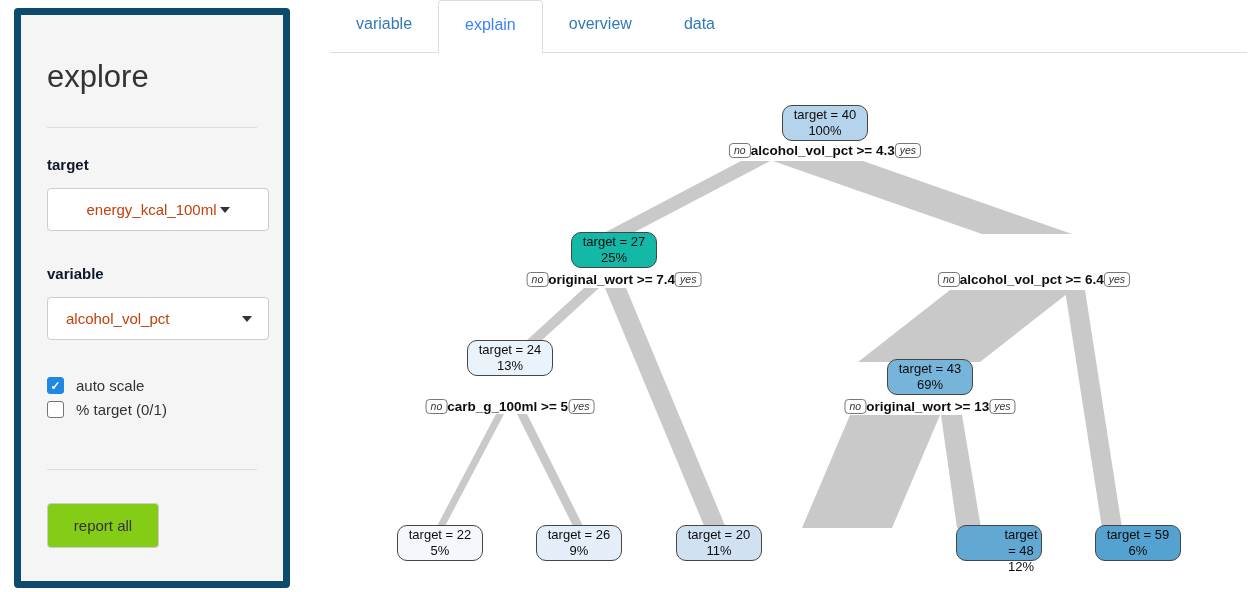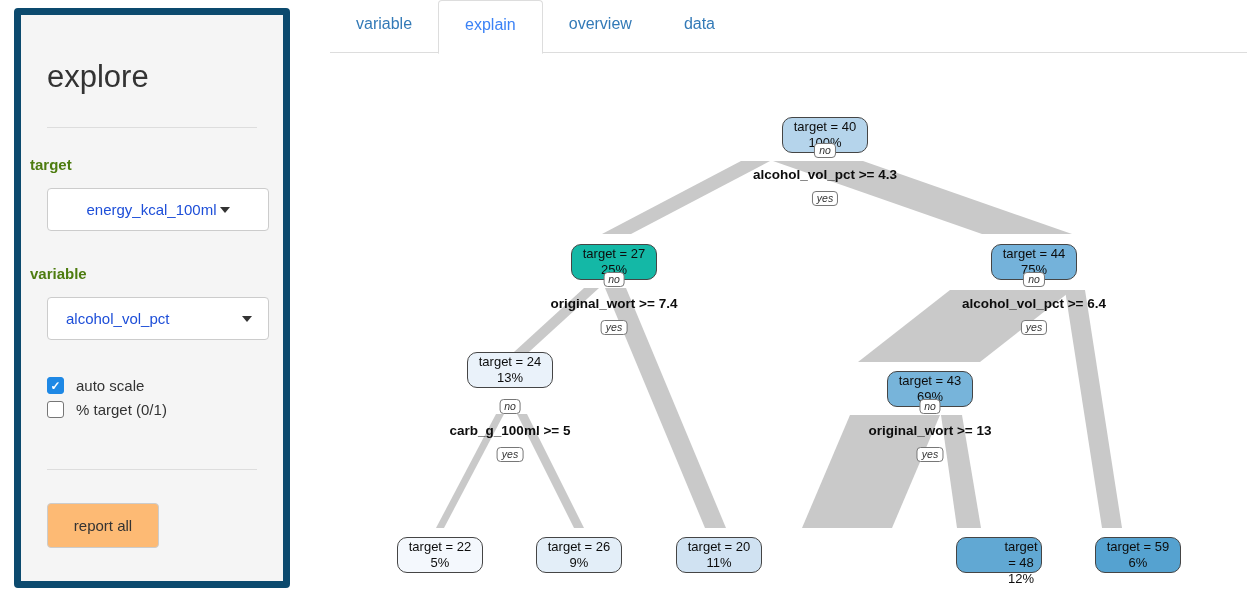--- a/index.html
+++ b/index.html
@@ -15,45 +15,45 @@
     background:#f5f5f5; border:7px solid #0c4a6e; border-radius:4px; z-index:3;
   }
   .sidebar .title {
     position:absolute; left:26px; top:44px; font-size:31px; font-weight:400; color:#333;
   }
   .sidebar hr {
     position:absolute; left:26px; right:26px; border:0; border-top:1px solid #dddddd; margin:0;
   }
   .hr1 { top:112px; } .hr2 { top:454px; }
   .ctl-label {
-    position:absolute; left:9px; font-size:15px; font-weight:bold; color:#4d7c0f;
+    position:absolute; left:26px; font-size:15px; font-weight:bold; color:#0f172a;
   }
   .lbl-target { top:141px; } .lbl-variable { top:250px; }
   .selectbox {
     position:absolute; left:26px; width:222px; height:43px;
     background:#fff; border:1px solid #cccccc; border-radius:4px;
-    display:flex; align-items:center; font-size:15px; color:#1d4ed8; cursor:pointer;
+    display:flex; align-items:center; font-size:15px; color:#c2410c; cursor:pointer;
   }
   .sel-target { top:173px; justify-content:center; gap:3px; }
   .sel-variable { top:282px; justify-content:space-between; padding:0 16px 0 18px; }
   .caret {
     width:0; height:0; border-left:5px solid transparent; border-right:5px solid transparent;
     border-top:6px solid #333;
   }
   .cb-row { position:absolute; left:26px; display:flex; align-items:center; gap:12px; font-size:15px; color:#333; }
   .cb-row1 { top:362px; } .cb-row2 { top:386px; }
   .cb {
     width:17px; height:17px; border-radius:3px; display:flex; align-items:center; justify-content:center;
     font-size:12px; font-weight:bold; color:#fff; cursor:pointer;
   }
   .cb.checked { background:#1e88e5; border:1px solid #1e88e5; }
   .cb.unchecked { background:#fff; border:1.5px solid #767676; }
   .report-btn {
     position:absolute; left:26px; top:488px; width:112px; height:45px;
-    background:#fdba74; border:1px solid #cccccc; border-radius:4px;
+    background:#84cc16; border:1px solid #cccccc; border-radius:4px;
     font-size:15px; color:#333; font-family:"Liberation Sans", sans-serif; cursor:pointer;
   }
 
   
   .tabbar {
     position:absolute; left:330px; top:0; width:917px; height:53px;
     border-bottom:1px solid #dddddd; display:flex; z-index:2;
   }
   .tab {
     padding:15px 26px 0; font-size:16px; color:#337ab7; cursor:pointer; text-decoration:none;
@@ -63,26 +63,25 @@
     color:#3b82f6; background:#fff; border:1px solid #dddddd; border-bottom:1px solid #ffffff;
     border-radius:4px 4px 0 0; margin-bottom:-1px; height:54px;
   }
 
   
   #tree-svg { position:absolute; left:0; top:0; width:1259px; height:592px; z-index:0; }
   #tree-layer { position:absolute; left:0; top:0; width:1259px; height:592px; z-index:1; pointer-events:none; }
   .node {
     position:absolute; width:86px; height:36px; transform:translateX(-50%);
     border:1.4px solid #454545; border-radius:10px; text-align:center;
-    font-size:13px; line-height:16px; color:#0d0d0d; padding-top:1px; pointer-events:auto;margin-top:12px;
+    font-size:13px; line-height:16px; color:#0d0d0d; padding-top:1px; pointer-events:auto;
   }
   .split {
-    position:absolute; transform:translateX(-50%); display:flex; align-items:center; gap:9px;
+    position:absolute; transform:translateX(-50%); display:flex; align-items:center; 
     white-space:nowrap;
-    flex-direction:column;
   }
   .split .cond { font-weight:bold; font-size:13.5px; color:#0d0d0d; }
   .chip {
     font-style:italic; font-size:10.5px; color:#333; background:#fff;
     border:1px solid #777; border-radius:4px; padding:0 4px; line-height:13px;
   }
 </style>
 </head>
 <body>
 
@@ -136,24 +135,20 @@
   </svg>
 <div id="tree-layer">
     <div class="node" style="left: 825px; top: 105px; background: rgb(181, 212, 235);">
       <div>target = 40</div>
       <div>100%</div>
     </div>
     <div class="node" style="left: 614px; top: 232px; background: #14b8a6;">
       <div>target = 27</div>
       <div>25%</div>
     </div>
-    <div class="node" style="left: 1034px; top: 232px; background: rgb(116, 178, 218);">
-      <div>target = 44</div>
-      <div>75%</div>
-    </div>
     <div class="node" style="left: 510px; top: 340px; background: rgb(234, 242, 250);">
       <div>target = 24</div>
       <div>13%</div>
     </div>
     <div class="node" style="left: 930px; top: 359px; background: rgb(119, 180, 218);">
       <div>target = 43</div>
       <div>69%</div>
     </div>
     <div class="node" style="left: 440px; top: 525px; background: rgb(244, 248, 253);">
       <div>target = 22</div>

